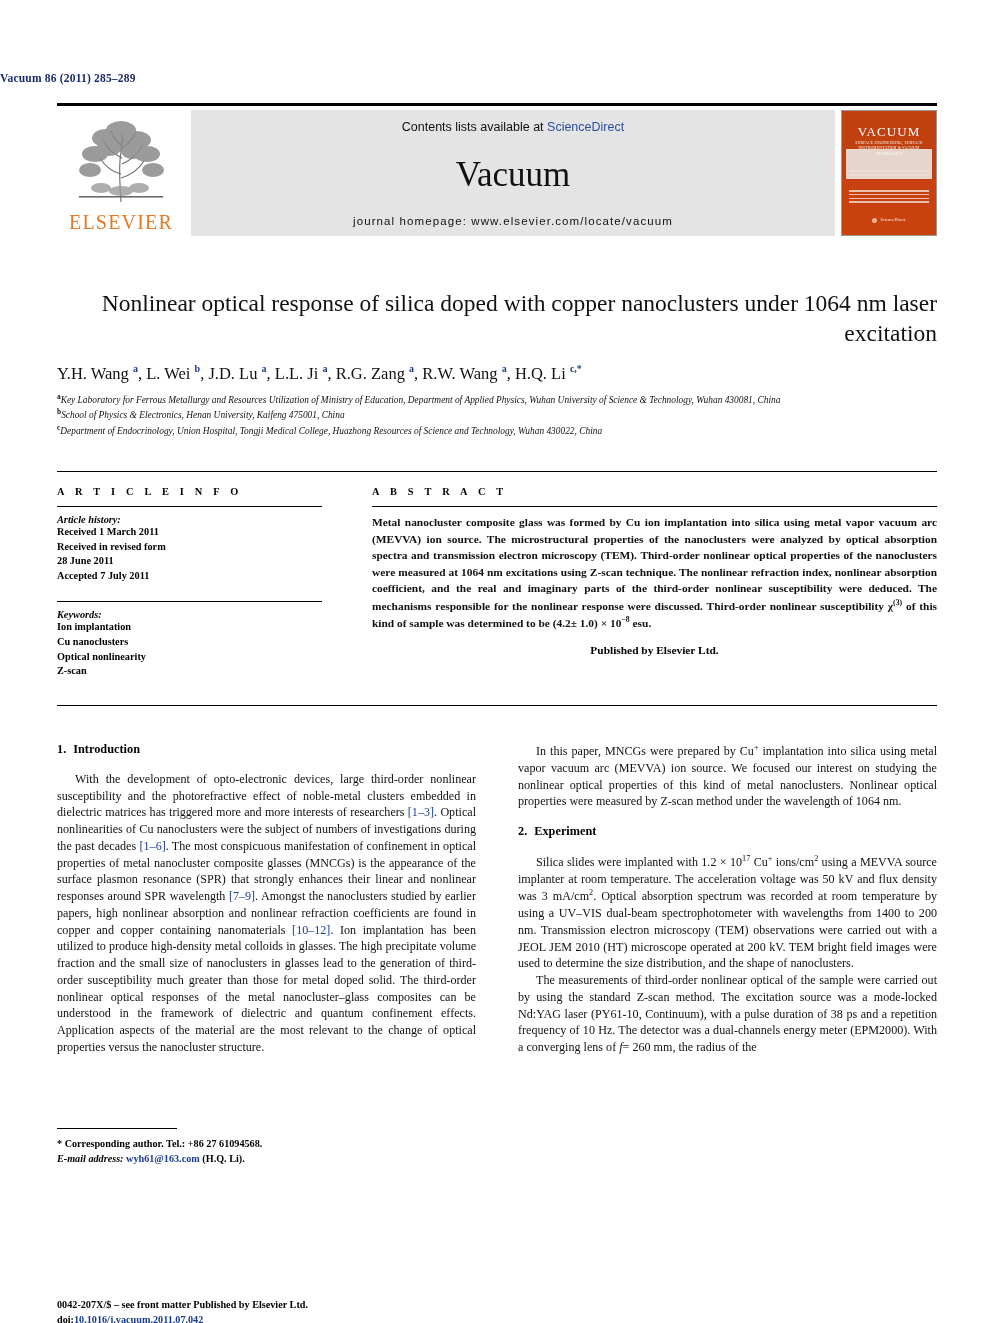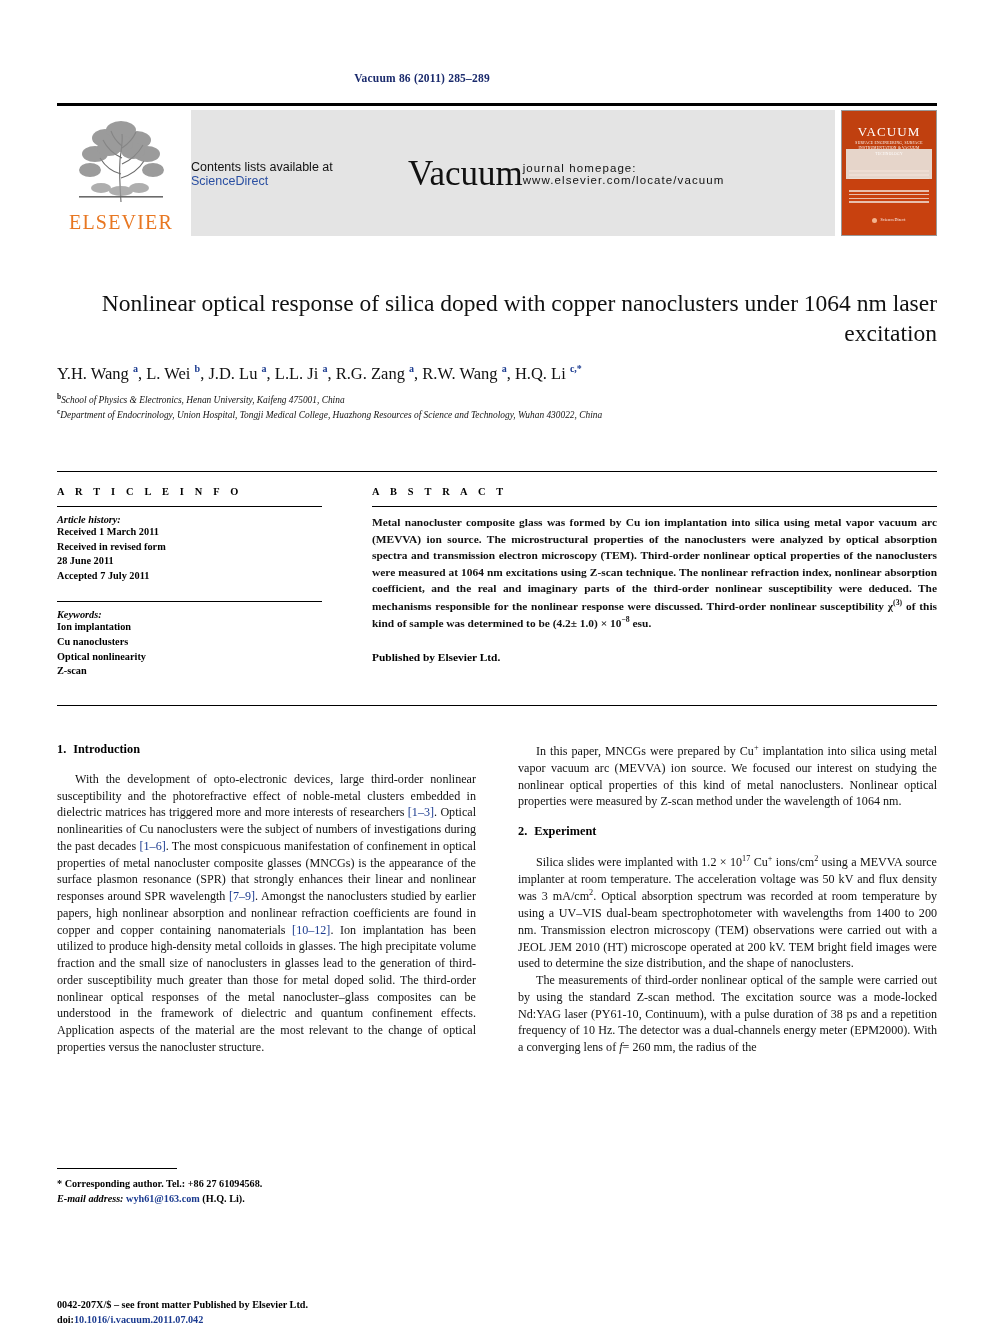--- a/index.html
+++ b/index.html
@@ -21,21 +21,21 @@
     position: relative;
     box-sizing: border-box;
   }
 
   
   .running-head {
     position: absolute;
     top: 72px;
     left: 0;
     width: 844px;
-    text-align: center;
+    text-align: left;
     font-family: "Liberation Serif", serif;
     font-weight: bold;
     font-size: 11.5px;
     color: #1a2a6c;
     letter-spacing: 0.2px;
   }
 
   
   .masthead {
     position: absolute;
@@ -69,20 +69,21 @@
     margin-top: 1px;
     font-weight: normal;
   }
   .center-band {
     flex: 1 1 auto;
     background: #e4e4e4;
     position: relative;
     margin-left: 6px;
     margin-right: 6px;
     display: flex;
+    flex-direction: column;
     align-items: center;
     justify-content: space-between;
     padding: 10px 0 9px 0;
     box-sizing: border-box;
   }
   .contents-line {
     font-family: "Liberation Sans", sans-serif;
     font-size: 12.5px;
     color: #111;
   }
@@ -209,24 +210,24 @@
 
   .abstract-body {
     font-size: 11.4px;
     line-height: 1.45;
     text-align: justify;
     font-weight: bold;
     color: #111;
     font-family: "Liberation Serif", serif;
   }
   .pub-line {
-    text-align: left;
+    text-align: center;
     font-weight: bold;
     font-size: 11.4px;
-    margin-top: 20px;
+    margin-top: 13px;
   }
 
   
   .body-cols {
     position: absolute;
     top: 742px;
     left: 57px;
     width: 880px;
     display: flex;
     gap: 42px;
@@ -250,21 +251,21 @@
   }
   .para + .para { margin-top: 0; }
   .para.cont { text-indent: 0; }
   .ref { color: #1a3a8f; }
   .sec-block { margin-top: 14px; }
 
   
   .footnote-area {
     position: absolute;
     left: 57px;
-    top: 1168px;
+    top: 1128px;
     width: 419px;
   }
   .fn-rule { border-top: 1px solid #000; width: 120px; margin-bottom: 7px; }
   .fn-line {
     font-size: 10.2px;
     line-height: 1.5;
     font-weight: bold;
     padding-left: 10px;
     text-indent: -10px;
   }
@@ -358,20 +359,23 @@
       </div>
 
     </div>
   </div>
 
   <div class="title-block">
     <h1 class="paper-title">Nonlinear optical response of silica doped with copper nanoclusters under 1064 nm laser excitation</h1>
     <div class="authors">Y.H. Wang <sup>a</sup>, L. Wei <sup>b</sup>, J.D. Lu <sup>a</sup>, L.L. Ji <sup>a</sup>, R.G. Zang <sup>a</sup>, R.W. Wang <sup>a</sup>, H.Q. Li <sup>c,*</sup></div>
     <div class="affils">
       <div class="affil">
+        <sup>a</sup><span>Key Laboratory for Ferrous Metallurgy and Resources Utilization of Ministry of Education, Department of Applied Physics, Wuhan University of Science &amp; Technology, Wuhan 430081, China</span>
+      </div>
+      <div class="affil">
         <sup>b</sup><span>School of Physics &amp; Electronics, Henan University, Kaifeng 475001, China</span>
       </div>
       <div class="affil">
         <sup>c</sup><span>Department of Endocrinology, Union Hospital, Tongji Medical College, Huazhong Resources of Science and Technology, Wuhan 430022, China</span>
       </div>
     </div>
   </div>
 
   <div class="rule-full rule-top-info"></div>
   <div class="rule-full rule-bottom-info"></div>

